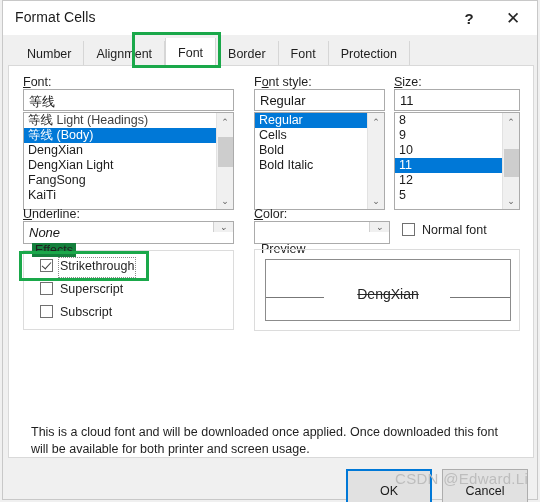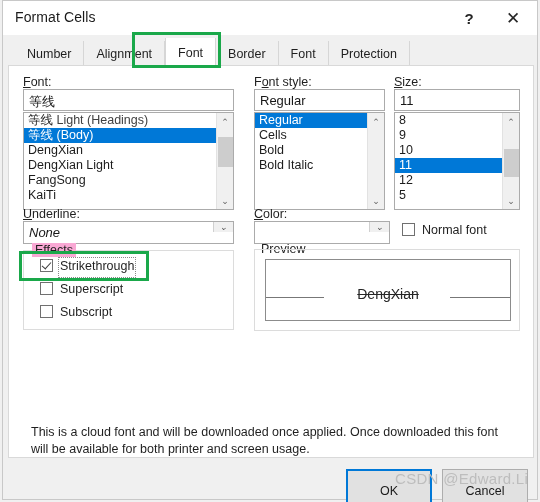--- a/index.html
+++ b/index.html
@@ -268,21 +268,21 @@
   .group {
     position: absolute;
     border: 1px solid #dcdcdc;
     box-sizing: border-box;
     background: transparent;
   }
   .group-title {
     position: absolute;
     top: -8px;
     left: 8px;
-    background: #f9a8d4;
+    background: #15803d;
     padding: 0 3px;
     font-size: 12.5px;
     color: #1f1f1f;
   }
 
   
   .preview-box {
     position: absolute;
     border: 1px solid #8c8c8c;
     background: #ffffff;

